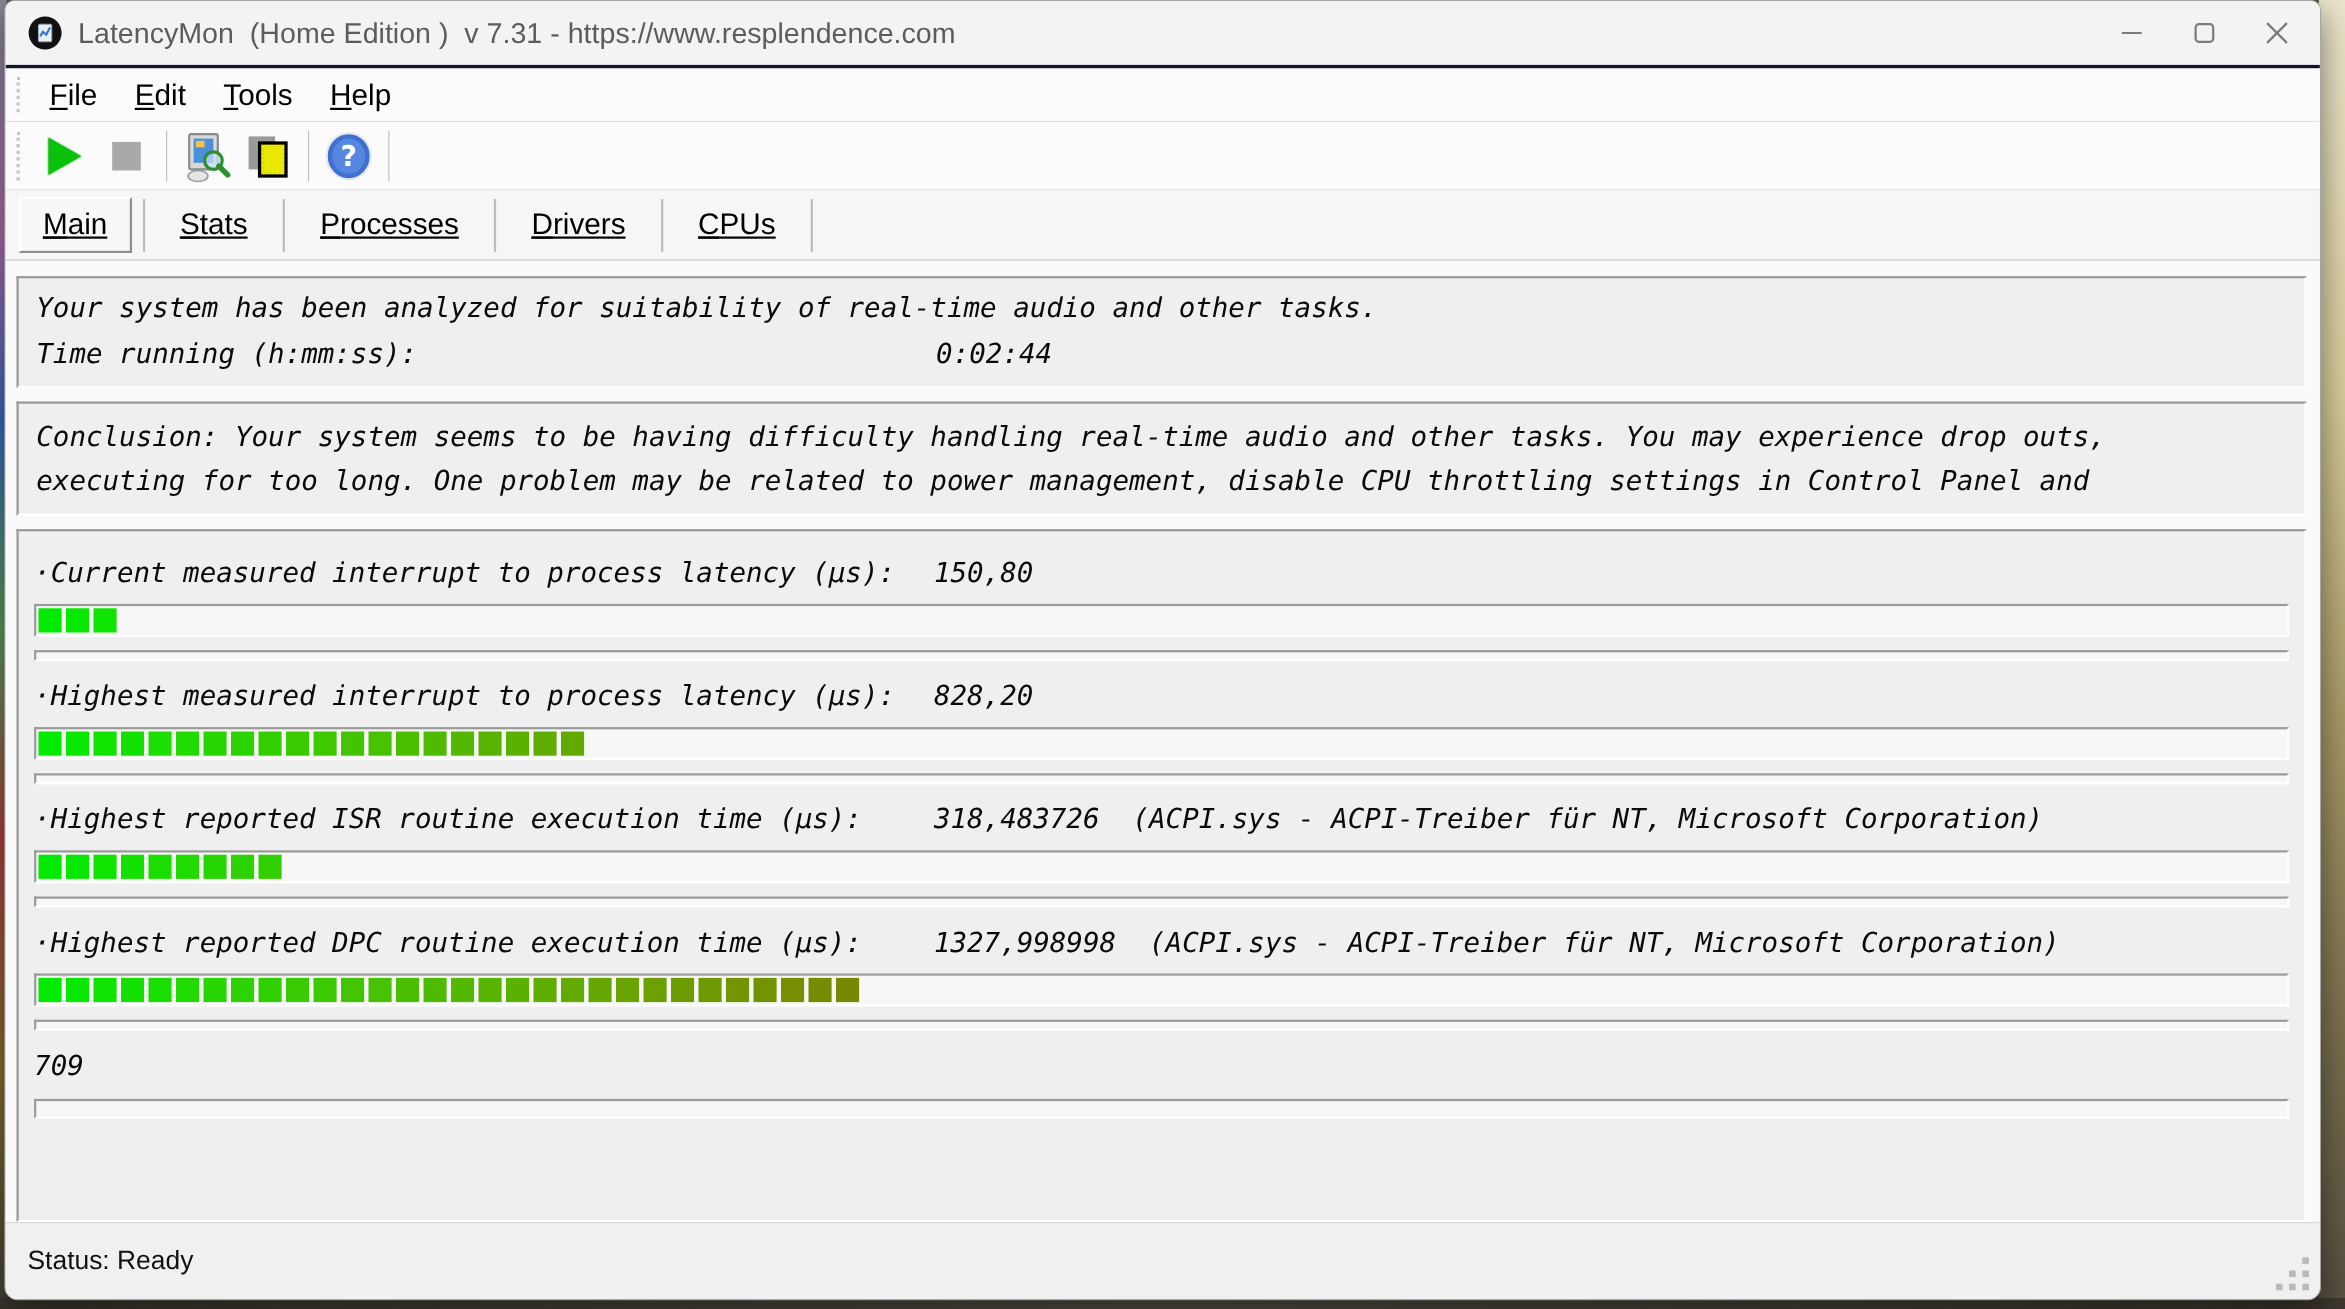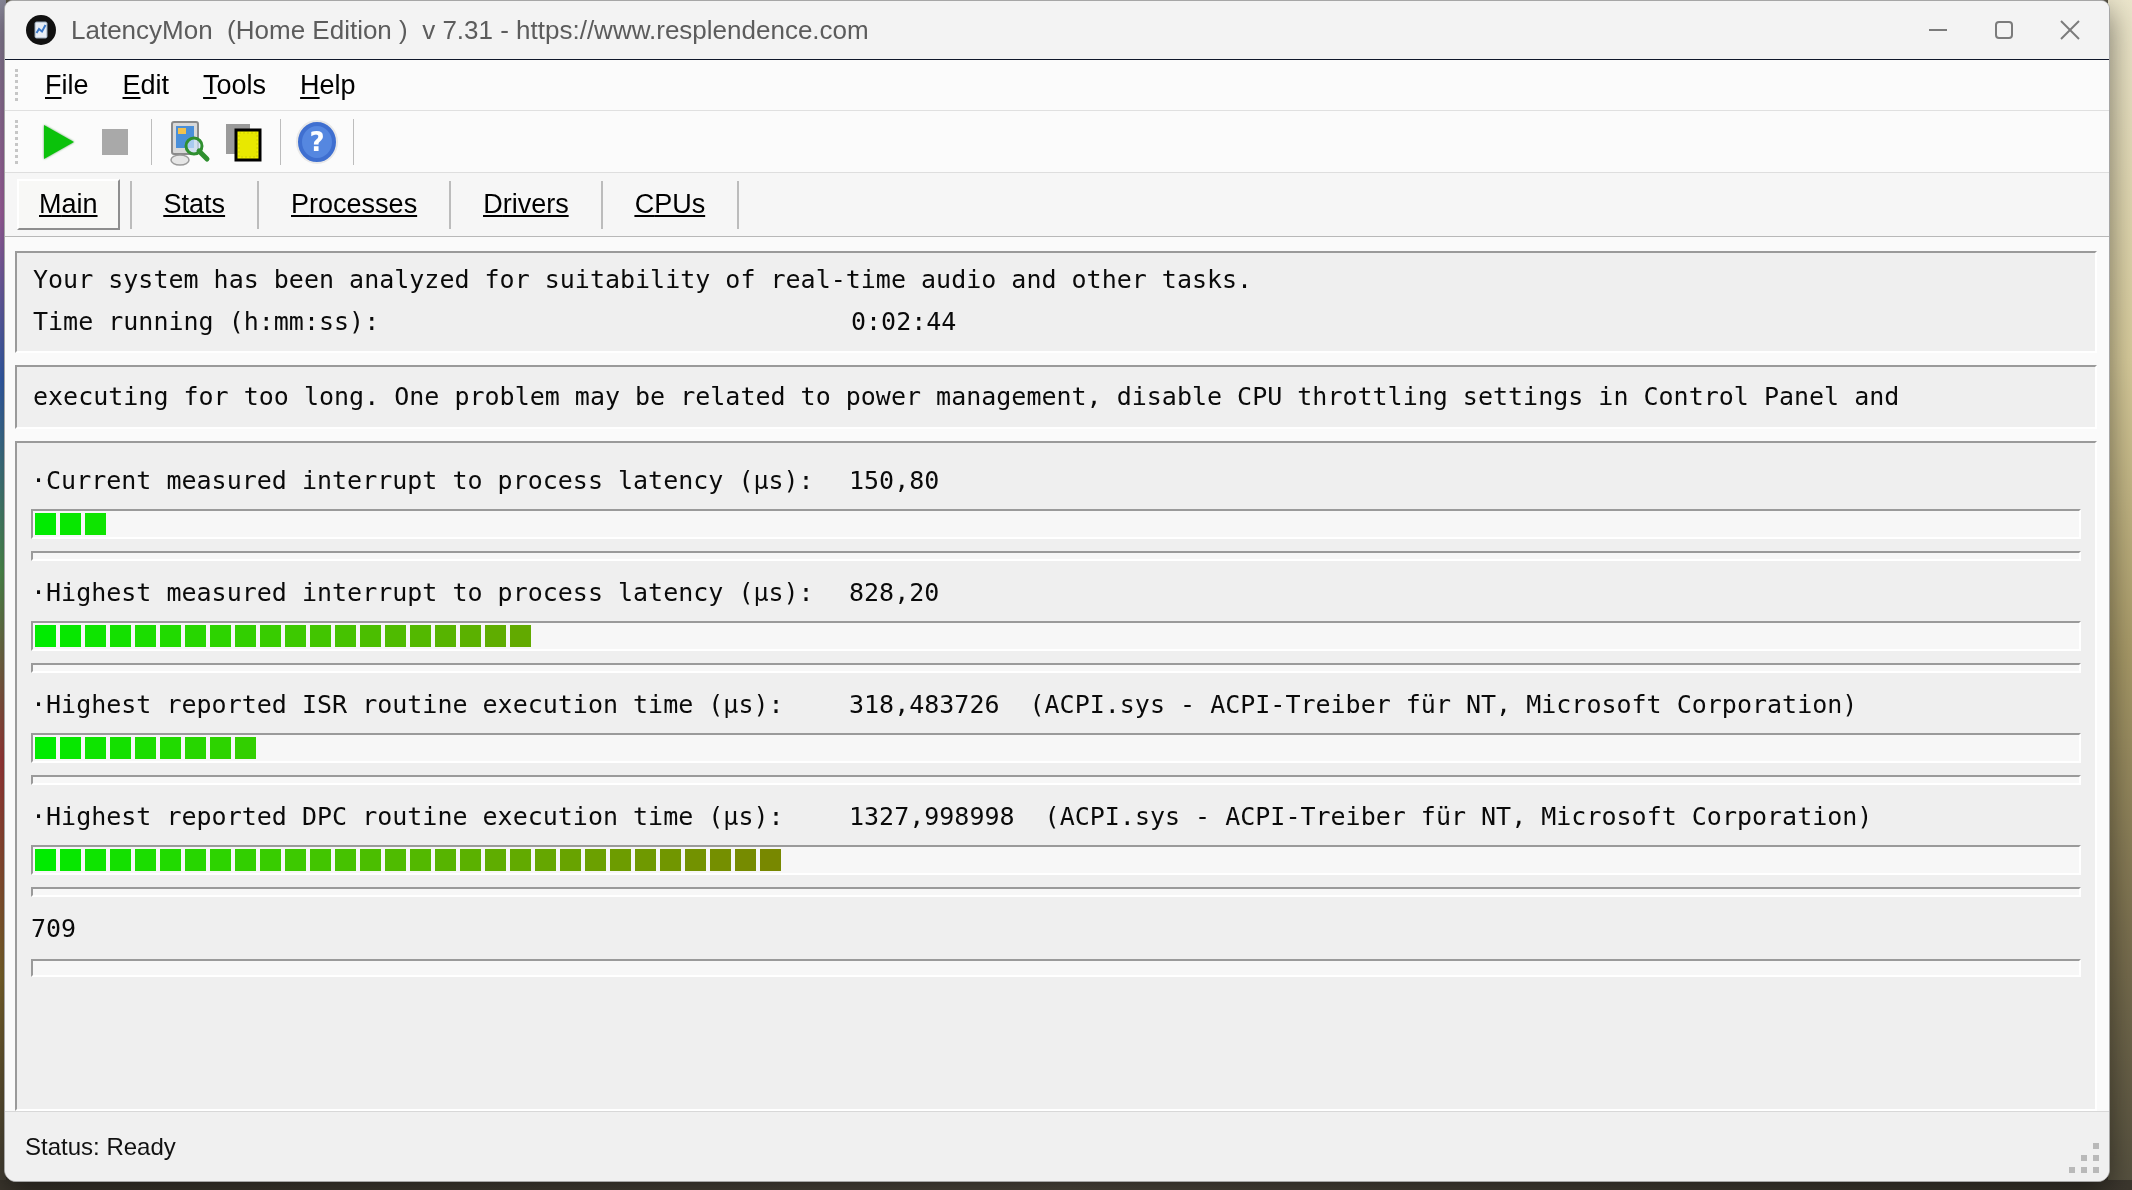--- a/index.html
+++ b/index.html
@@ -30,21 +30,21 @@
 
   
   .titlebar { height: 58px; background: #f3f3f3; display: flex; align-items: center; flex: none; }
   .app-icon { width: 32px; height: 32px; margin: 0 14px 0 20px; flex: none; }
   .title-text { font-size: 26px; color: #5c5c5c; white-space: pre; flex: 1 1 auto; overflow: hidden; }
   .win-controls { display: flex; height: 100%; flex: none; margin-right: 6px; }
   .win-btn { width: 66px; height: 100%; display: flex; align-items: center; justify-content: center; }
   .win-btn svg { display: block; }
 
   
-  .menubar { height: 52px; background: #fbfbfb; border-top: 1px solid #0f172a; border-bottom: 1px solid #e0e0e0;
+  .menubar { height: 52px; background: #fbfbfb; border-top: 3px solid #0f172a; border-bottom: 1px solid #e0e0e0;
              display: flex; align-items: center; flex: none; }
   .grip-v { width: 6px; border-left: 3px dotted #c6c6c6; margin: 0 10px 0 10px; align-self: center; }
   .menubar .grip-v { height: 32px; }
   .menu-item { font-size: 27px; color: #000; padding: 0 14px; margin-right: 6px; cursor: default; }
   .menu-item u { text-underline-offset: 3px; }
 
   
   .toolbar { height: 62px; background: #fbfbfb; border-bottom: 1px solid #dedede;
              display: flex; align-items: center; flex: none; }
   .toolbar .grip-v { height: 44px; }
@@ -56,21 +56,21 @@
   
   .tabbar { height: 64px; background: #f6f6f6; display: flex; align-items: center; padding-left: 12px;
             border-bottom: 1px solid #b8b8b8; flex: none; }
   .tab { font-size: 27px; color: #000; padding: 10px 22px; cursor: default; text-decoration: underline; }
   .tab.active { border: 2px solid; border-color: #ffffff #8e8e8e #8e8e8e #ffffff; background: #f8f8f6; padding: 8px 20px; }
   .tab-sep { width: 0; border-left: 2px solid #bcbcbc; height: 48px; margin: 0 10px; }
 
   
   .content { flex: 1 1 auto; background: #fafafa; padding: 14px 12px 0 10px;
              display: flex; flex-direction: column; overflow: hidden; }
-  .sunken { border: 2px solid; border-color: #9a9a9a #ffffff #ffffff #9a9a9a; }
+  .sunken { border: 2px solid; border-color: #9a9a9a #ffffff #ffffff #9a9a9a; font-style: italic; }
   .panel { background: #efefef; flex: none; }
   .mono { font-family: "DejaVu Sans Mono", monospace; font-size: 25px; color: #0a0a0a; }
 
   .panel-info { padding: 6px 16px 8px 16px; margin-bottom: 12px; }
   .info-line { line-height: 42px; white-space: pre; }
   .kv-line { display: flex; line-height: 42px; }
   .kv-label { width: 818px; flex: none; white-space: pre; }
   .kv-value { white-space: pre; }
 
   .panel-conclusion { padding: 10px 16px 10px 16px; margin-bottom: 12px; }
@@ -199,20 +199,21 @@
 
     <div class="panel panel-info sunken">
       <div class="info-line mono">Your system has been analyzed for suitability of real-time audio and other tasks.</div>
       <div class="kv-line mono">
         <span class="kv-label">Time running (h:mm:ss):</span>
         <span class="kv-value">0:02:44</span>
       </div>
     </div>
 
     <div class="panel panel-conclusion sunken" id="conclusion-panel">
+        <div class="conclusion-line mono">Conclusion: Your system seems to be having difficulty handling real-time audio and other tasks. You may experience drop outs,</div>
         <div class="conclusion-line mono">executing for too long. One problem may be related to power management, disable CPU throttling settings in Control Panel and</div>
       </div>
 
     <div class="panel panel-measurements sunken" id="measurements-panel">
   <div class="m-row">
     <div class="m-line">
       <span class="m-label mono">·Current measured interrupt to process latency (µs):</span>
       <span class="m-value mono">150,80</span>
 
     </div>

